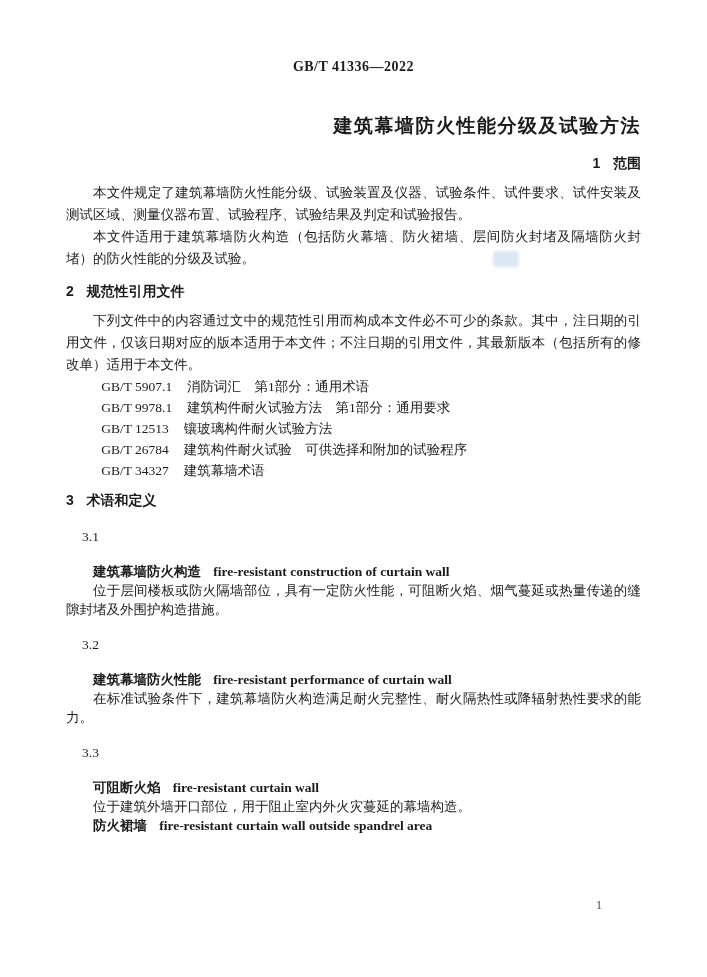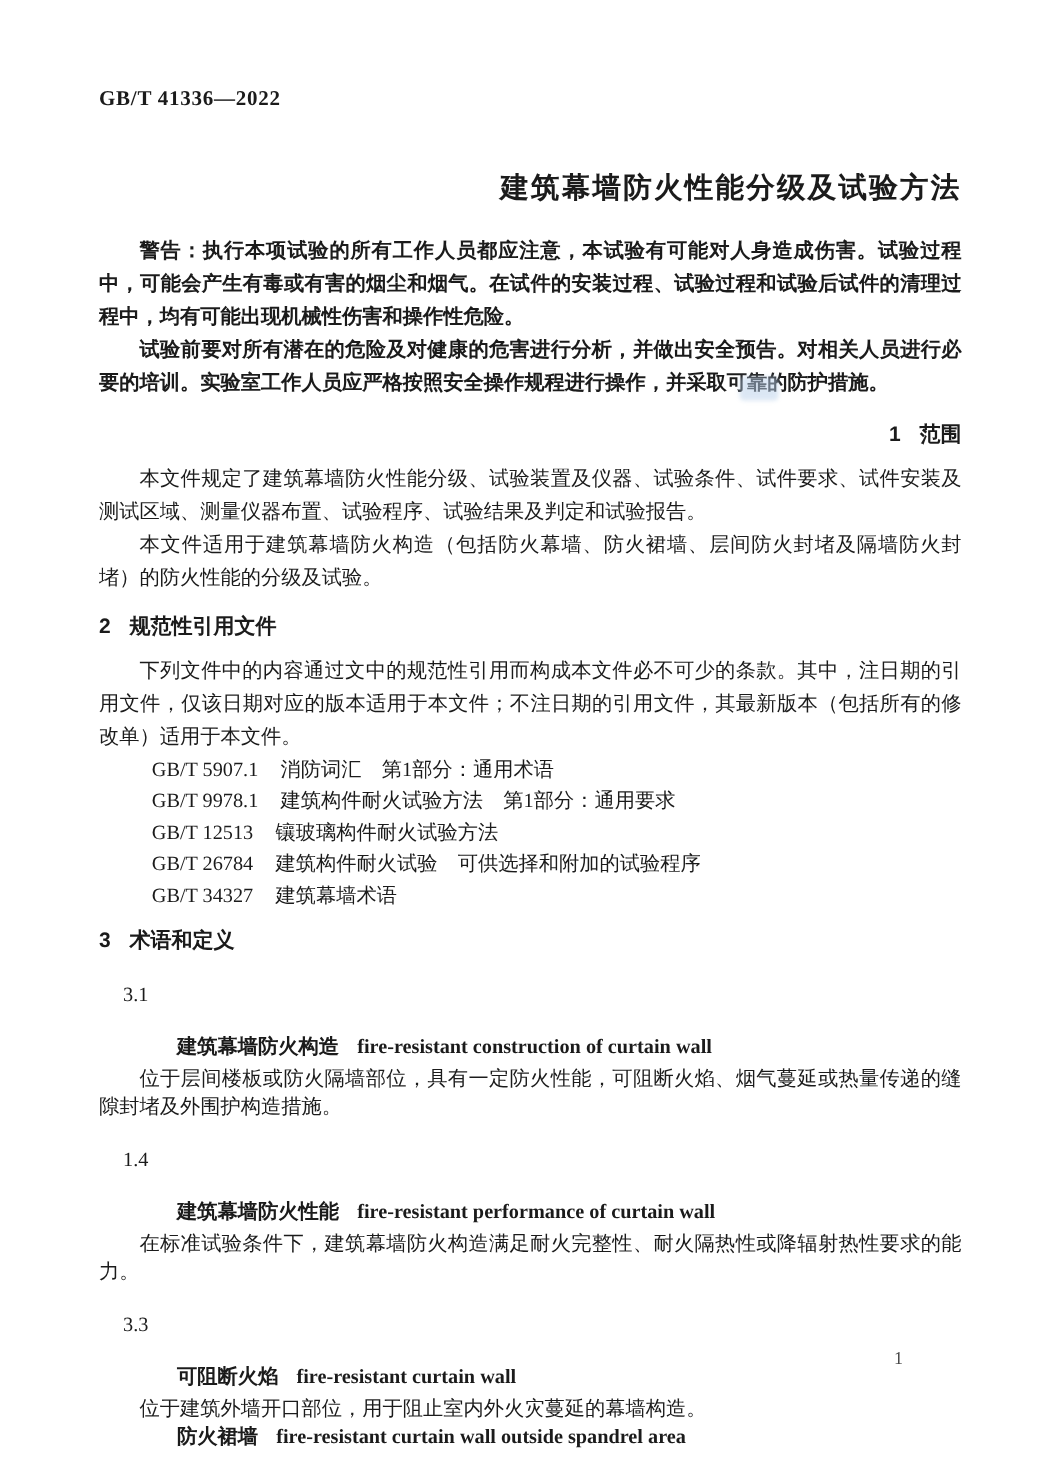--- a/index.html
+++ b/index.html
@@ -7,21 +7,21 @@
     width: 707px; height: 977px;
     background: #ffffff;
     position: relative;
     overflow: hidden;
     color: #1b1b1b;
     font-family: "Liberation Serif", "DejaVu Serif", serif;
   }
   .content { padding: 58px 66px 0 66px; }
 
   .doc-number {
-    text-align: left;
+    text-align: center;
     font-family: "Liberation Serif", "DejaVu Serif", serif;
     font-weight: 700;
     font-size: 14px;
     letter-spacing: 0.5px;
     line-height: 18px;
   }
 
   .doc-title {
     margin-top: 36px;
     text-align: right;
@@ -78,21 +78,21 @@
   .term-num {
     font-size: 13.5px;
     margin: 16px;
   }
   .term-title {
     margin: 0;
     text-indent: 2em;
     font-size: 13.5px;
     font-weight: 700;
   }
-  .term-zh { font-family: Liberation Mono, monospace; margin-left: 25px; }
+  .term-zh { font-family: Liberation Serif, serif; }
   .term-en { font-family: "Liberation Serif", "DejaVu Serif", serif; margin-left: 0.9em; }
   .term-def {
     margin: 0;
     font-size: 13.5px;
     text-indent: 2em;
     text-align: justify;
   }
 
   .page-number {
     position: absolute;
@@ -113,24 +113,20 @@
 </style>
 </head>
 <body>
 
 <div class="content">
 
   <div class="doc-number">GB/T 41336—2022</div>
 
   <div class="doc-title">建筑幕墙防火性能分级及试验方法</div>
 
-  <div class="notice">
-    <p>警告：执行本项试验的所有工作人员都应注意，本试验有可能对人身造成伤害。试验过程中，可能会产生有毒或有害的烟尘和烟气。在试件的安装过程、试验过程和试验后试件的清理过程中，均有可能出现机械性伤害和操作性危险。</p>
-    <p>试验前要对所有潜在的危险及对健康的危害进行分析，并做出安全预告。对相关人员进行必要的培训。实验室工作人员应严格按照安全操作规程进行操作，并采取可靠的防护措施。</p>
-  </div>
 
   <div class="sec-heading" id="heading-scope">
     <span class="sec-num">1</span><span>范围</span>
   </div>
   <p class="para">本文件规定了建筑幕墙防火性能分级、试验装置及仪器、试验条件、试件要求、试件安装及测试区域、测量仪器布置、试验程序、试验结果及判定和试验报告。</p>
   <p class="para">本文件适用于建筑幕墙防火构造（包括防火幕墙、防火裙墙、层间防火封堵及隔墙防火封堵）的防火性能的分级及试验。</p>
 
   <div class="sec-heading" id="heading-references">
     <span class="sec-num">2</span><span>规范性引用文件</span>
   </div>
@@ -149,21 +145,21 @@
 
   <div class="terms-area">
 
     <div>
       <p class="term-num">3.1</p>
       <p class="term-title"><span class="term-zh">建筑幕墙防火构造</span><span class="term-en">fire-resistant construction of curtain wall</span></p>
       <p class="term-def">位于层间楼板或防火隔墙部位，具有一定防火性能，可阻断火焰、烟气蔓延或热量传递的缝隙封堵及外围护构造措施。</p>
     </div>
 
     <div>
-      <p class="term-num">1.4</p>
+      <p class="term-num">3.2</p>
       <p class="term-title"><span class="term-zh">建筑幕墙防火性能</span><span class="term-en">fire-resistant performance of curtain wall</span></p>
       <p class="term-def">在标准试验条件下，建筑幕墙防火构造满足耐火完整性、耐火隔热性或降辐射热性要求的能力。</p>
     </div>
 
     <div>
       <p class="term-num">3.3</p>
       <p class="term-title"><span class="term-zh">可阻断火焰</span><span class="term-en">fire-resistant curtain wall</span></p>
       <p class="term-def">位于建筑外墙开口部位，用于阻止室内外火灾蔓延的幕墙构造。</p>
     </div>
 

